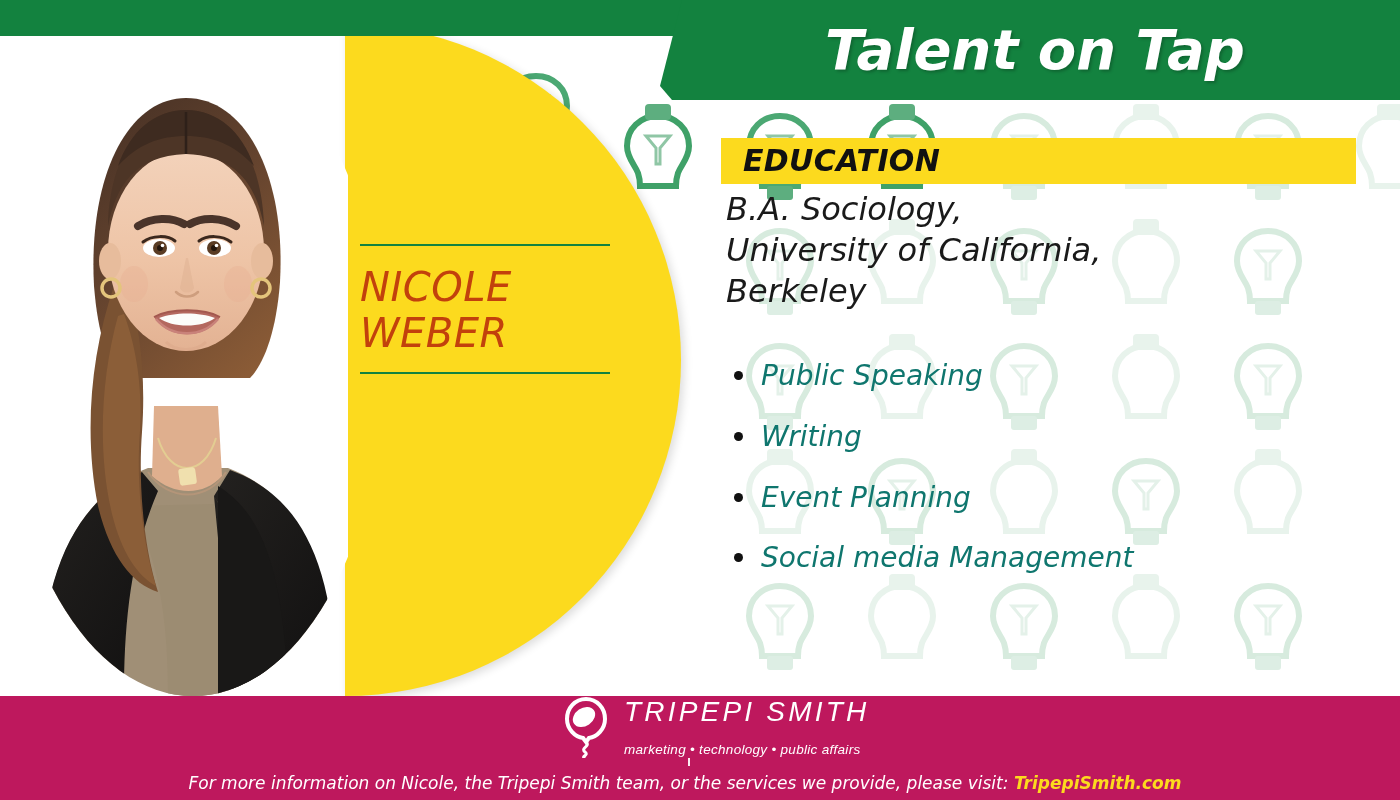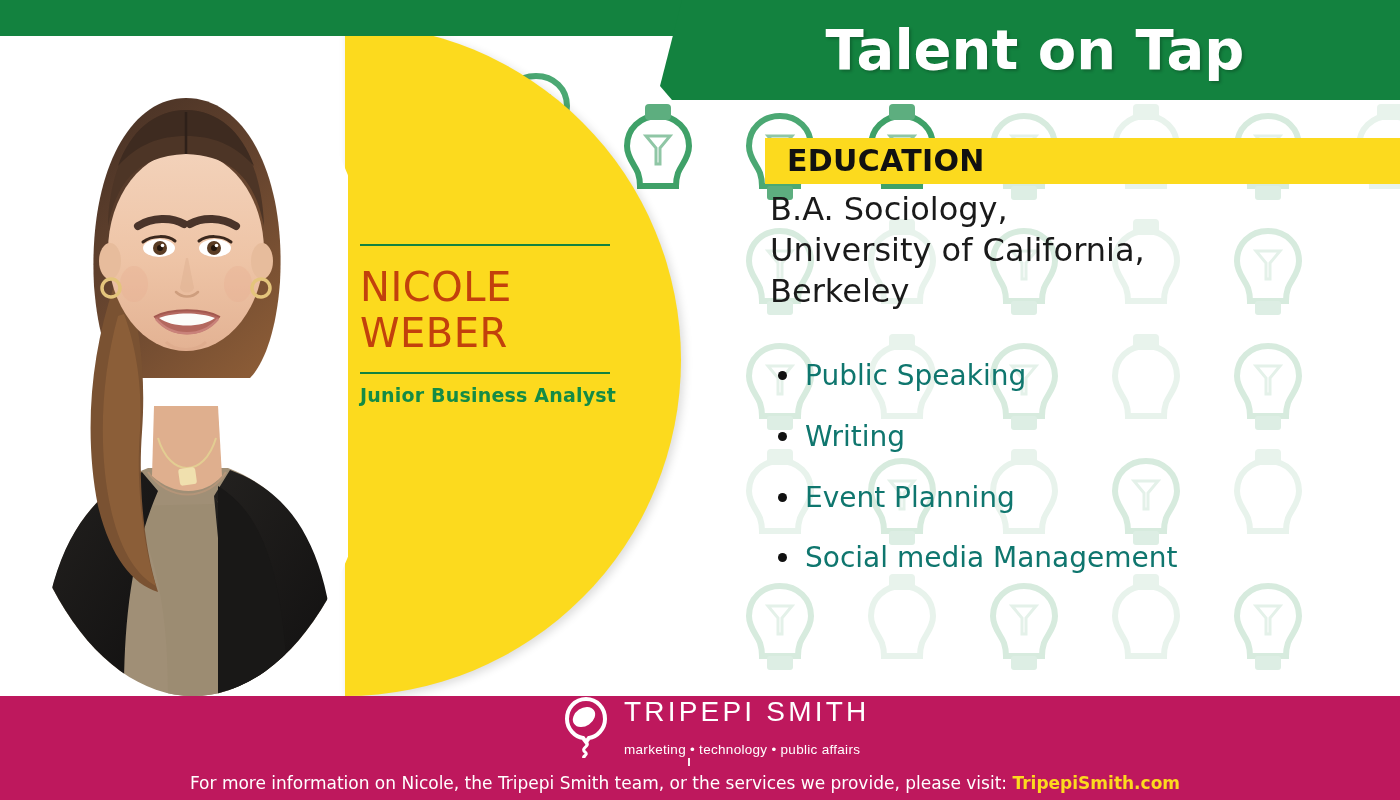--- a/index.html
+++ b/index.html
@@ -2,21 +2,21 @@
 <html><head>
 <meta charset="utf-8">
 <style>
   html,body{margin:0;padding:0;}
   body{
     width:1400px;height:800px;overflow:hidden;
     font-family:"Liberation Sans", sans-serif;
     background:#ffffff;
     position:relative;
   }
-  #card{position:absolute;inset:0;width:1400px;height:800px;overflow:hidden;background:#fff;}
+  #card{position:absolute;inset:0;width:1400px;height:800px;overflow:hidden;background:#fff;font-style:italic;}
 
   
   .bg-pattern{
     position:absolute;left:0;top:0;width:1400px;height:700px;
     z-index:0;
   }
   .bg-pattern svg{display:block;width:100%;height:100%;}
 
   
   .top-strip{
@@ -94,21 +94,21 @@
     font-family:"DejaVu Sans", sans-serif;
     font-weight:700;
     font-size:19px;
     color:#148B45;
     margin-top:10px;
     letter-spacing:0.2px;
   }
 
   
   .info-col{
-    position:absolute;left:765px;top:138px;width:635px;z-index:7;
+    position:absolute;left:721px;top:138px;width:635px;z-index:7;
   }
   .section-bar{
     background:#FCDA1E;
     width:635px;
     box-sizing:border-box;
     padding:7px 0 7px 22px;
   }
   .section-bar-label{
     font-family:"DejaVu Sans", sans-serif;
     font-weight:700;
@@ -363,21 +363,20 @@
         <path d="M130,436 C150,466 190,466 208,436" stroke="#C89B7B" stroke-width="2" fill="none" opacity="0.5"></path>
       </svg>
     </div>
   </div>
 
   <div class="name-block">
     <div class="rule"></div>
     <div class="person-name">NICOLE
 WEBER</div>
     <div class="rule bottom"></div>
-    <div class="person-title">Junior Business Analyst</div>
   </div>
 
   <div class="info-col">
 
     <div class="section-bar">
       <div class="section-bar-label">EDUCATION</div>
     </div>
     <div class="edu-text">B.A. Sociology,
 University of California,
 Berkeley</div>

